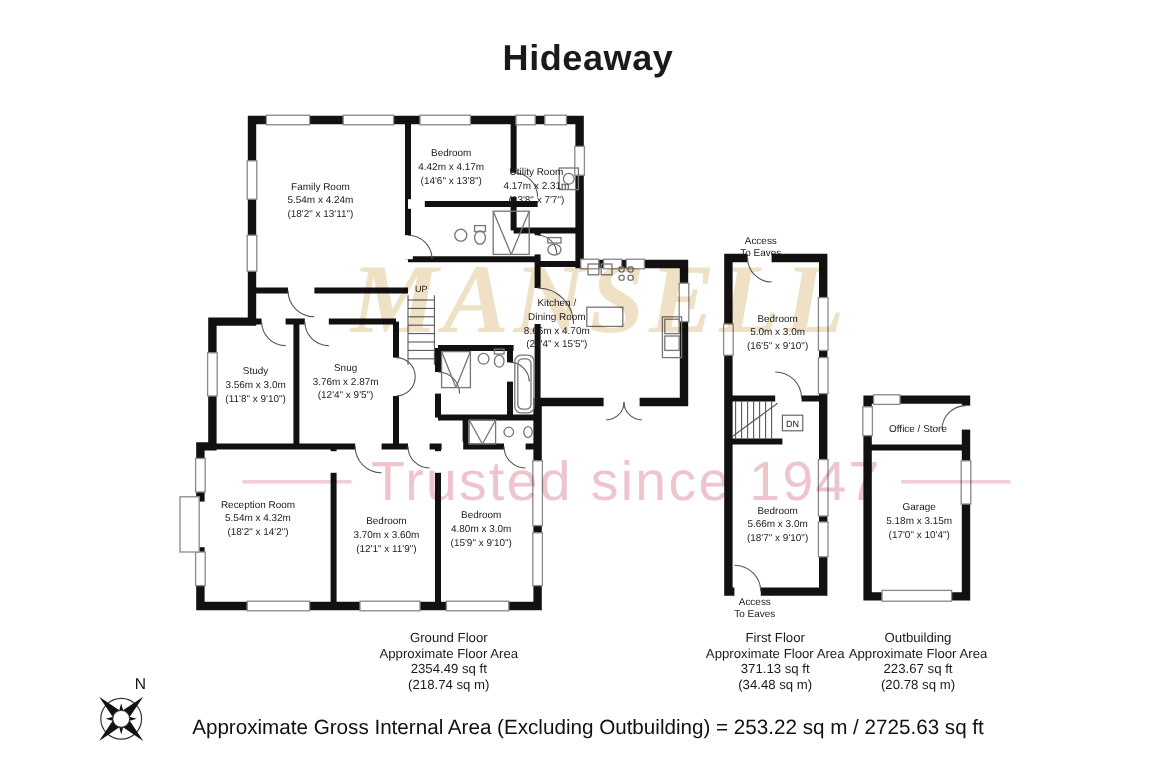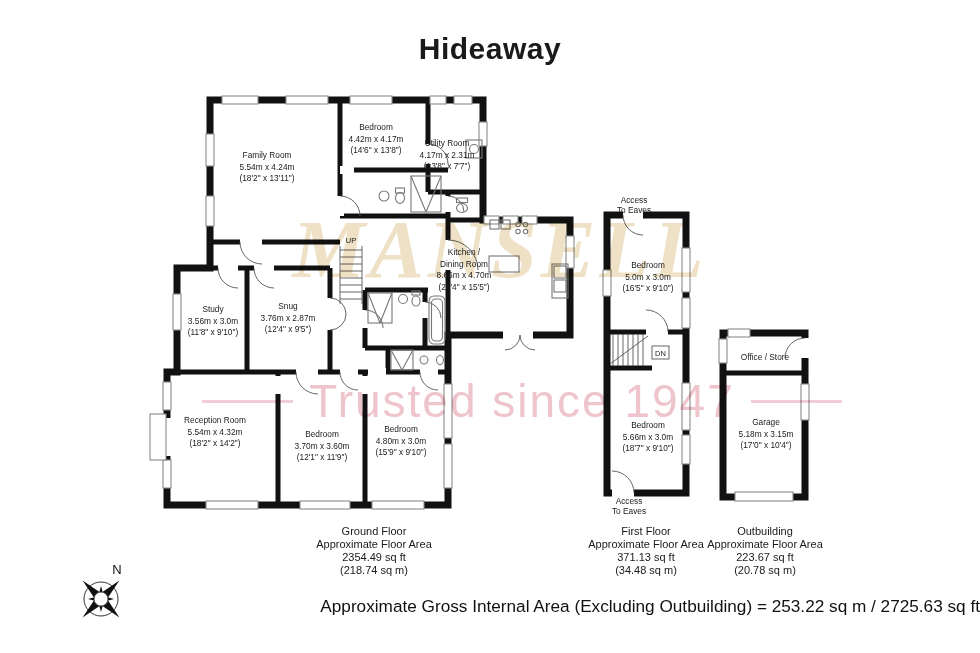--- a/index.html
+++ b/index.html
@@ -12,21 +12,21 @@
   .win{fill:#fff;stroke:#8a8a8a;stroke-width:1.1;}
   .arc{fill:none;stroke:#555;stroke-width:0.9;}
   .fx{fill:none;stroke:#777;stroke-width:1.1;}
   .st{stroke:#555;stroke-width:0.9;fill:none;}
   .rl{font:8.3px "Liberation Sans",sans-serif;fill:#1a1a1a;text-anchor:middle;}
   .sm{font:7.5px "Liberation Sans",sans-serif;fill:#1a1a1a;text-anchor:middle;}
   .al{font:11px "Liberation Sans",sans-serif;fill:#1a1a1a;text-anchor:middle;}
   .nl{font:13px "Liberation Sans",sans-serif;fill:#111;text-anchor:middle;}
   #title{position:absolute;top:32px;left:0;width:100%;text-align:center;
          font-size:30px;font-weight:bold;letter-spacing:0.5px;}
-  #footer{position:absolute;top:594px;left:0;width:100%;text-align:right;
+  #footer{position:absolute;top:594px;left:0;width:100%;text-align:center;
           font-size:17.2px;line-height:24.5px;color:#111;}
   #watermark{position:absolute;left:0;top:0;width:980px;height:653px;
              mix-blend-mode:multiply;pointer-events:none;}
   #wm-name{position:absolute;left:200px;top:212px;width:600px;text-align:center;
            font-family:"Liberation Serif",serif;font-style:italic;font-weight:bold;
            font-size:82px;line-height:0.92;letter-spacing:4px;color:rgba(222,196,140,0.5);}
   #wm-tagrow{position:absolute;left:202px;top:374px;width:640px;display:flex;
              align-items:center;gap:16px;justify-content:center;}
   .wm-line{flex:1;height:3px;background:rgba(231,173,186,0.6);}
   #wm-tagline{font-family:"Liberation Sans",sans-serif;font-weight:300;font-size:46px;

